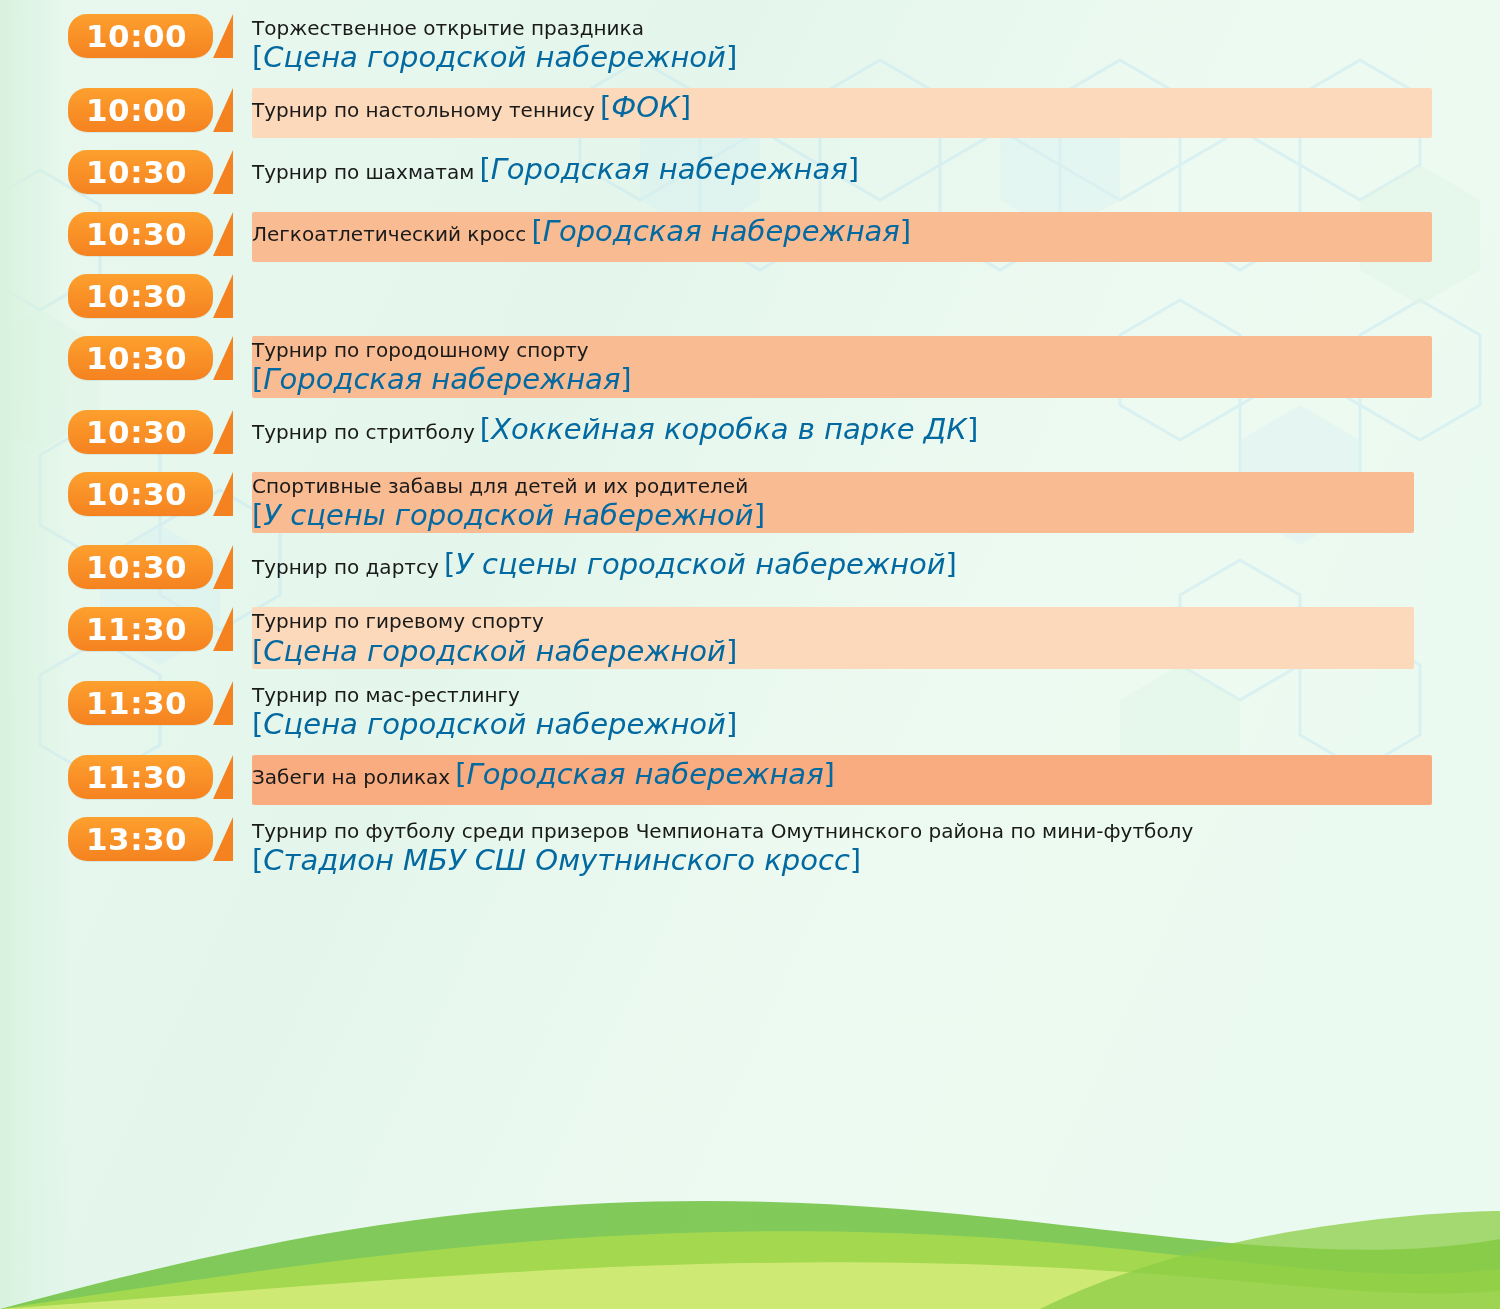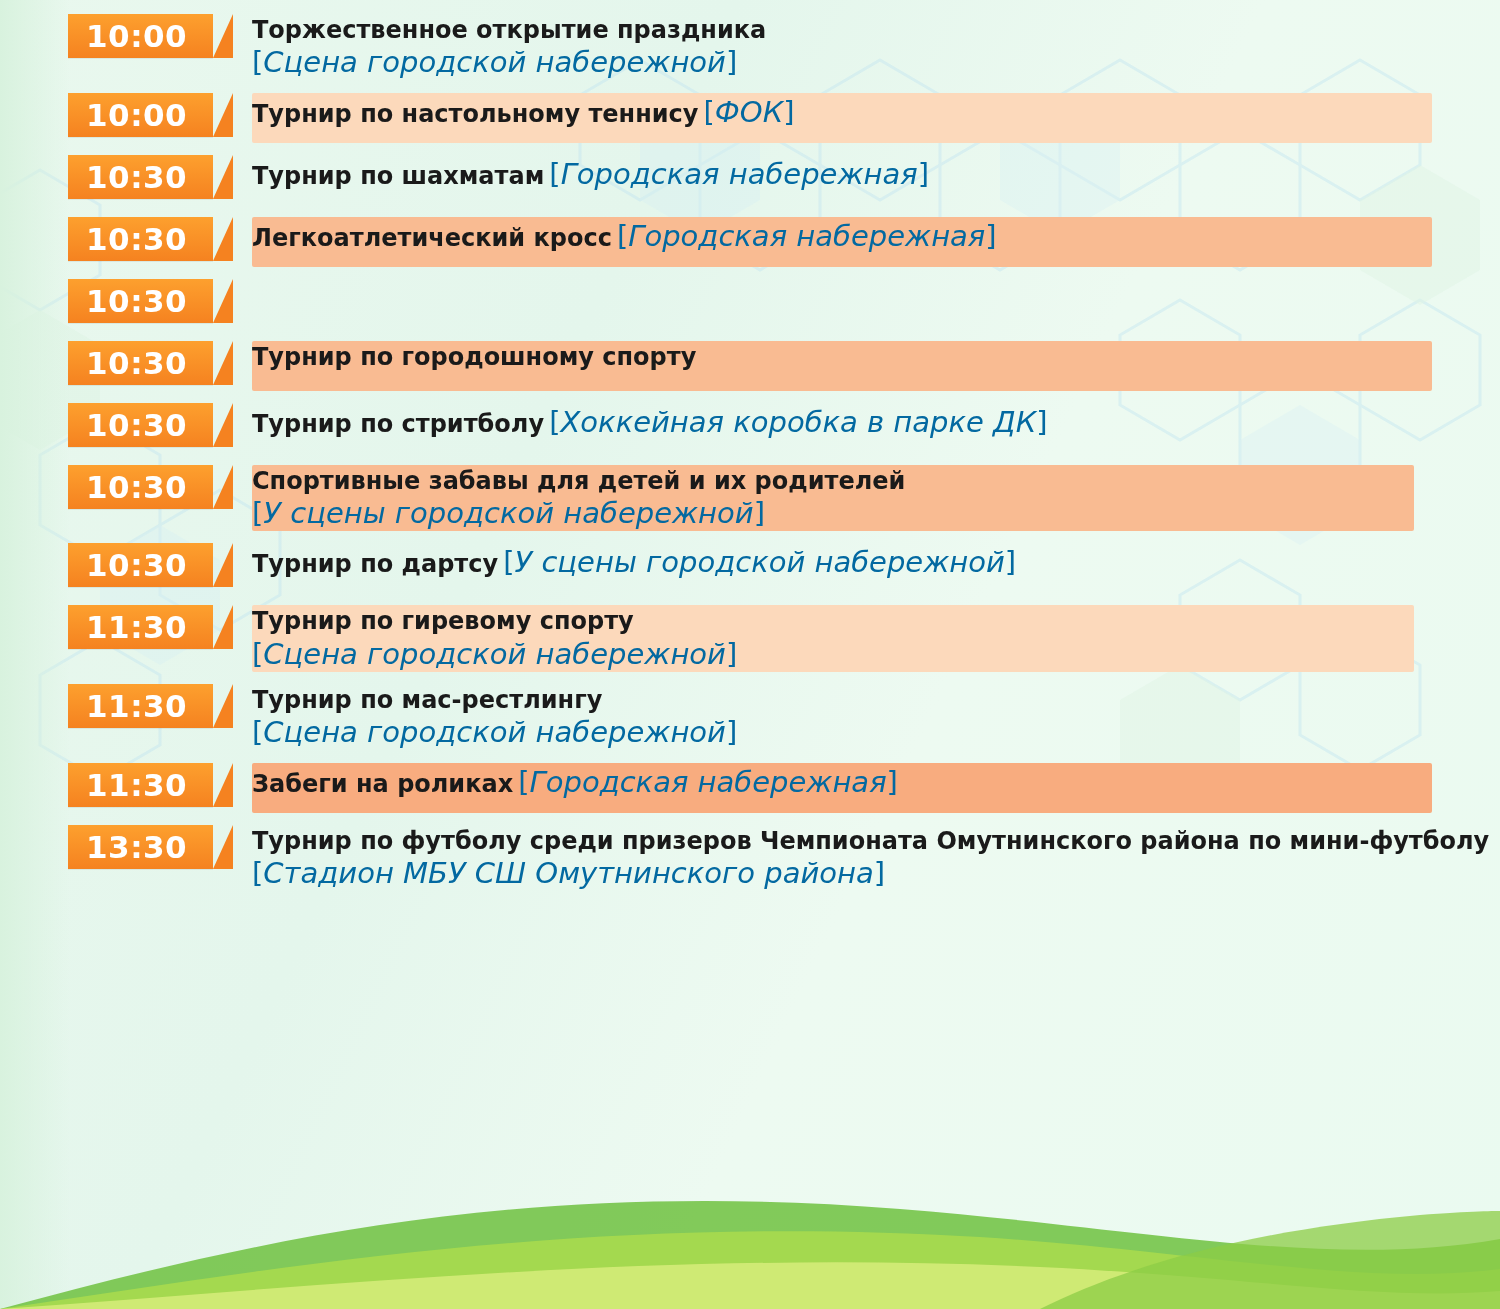--- a/index.html
+++ b/index.html
@@ -76,40 +76,41 @@
     position: relative;
     display: inline-block;
     color: #ffffff;
     font-weight: bold;
     font-size: 31px;
     line-height: 44px;
     padding: 0 26px 0 18px;
     background: linear-gradient(180deg, #fda02e 0%, #f58220 100%);
     box-shadow: 0 1px 0 rgba(0,0,0,0.06);
     letter-spacing: 0.5px;
+    border-radius: 19px;
   }
   .time-chip::after {
     content: "";
     position: absolute;
     right: -20px;
     top: 0;
     width: 0;
     height: 0;
     border-style: solid;
     border-width: 0 0 44px 20px;
     border-color: transparent transparent #f58220 transparent;
   }
   .entry {
     flex: 1 1 auto;
     padding: 2px 10px 6px 22px;
     box-sizing: border-box;
   }
   .entry .title {
-    font-size: 24px;
-    font-weight: bold;
+    font-size: 20px;
+    font-weight: normal;
     color: #1a1a1a;
     line-height: 1.22;
     display: block;
   }
   .entry .venue {
     font-size: 29px;
     font-style: italic;
     color: #0369a1;
     line-height: 1.22;
     display: block;
@@ -191,20 +192,21 @@
       <div class="entry inline"><span class="title">Легкоатлетический кросс</span> <span class="venue"><span class="bracket">[</span><span>Городская набережная</span><span class="bracket">]</span></span></div>
     </div>
     <div class="row">
       <div class="time-wrap"><span class="time-chip">10:30</span></div>
     </div>
     <div class="row">
       <div class="row-bar" style="background: rgb(249, 187, 146); width: 1180px;"></div>
       <div class="time-wrap"><span class="time-chip">10:30</span></div>
       <div class="entry">
         <span class="title">Турнир по городошному спорту</span>
+        <span class="venue"><span class="bracket">[</span><span>Городская набережная</span><span class="bracket">]</span></span>
       </div>
     </div>
     <div class="row">
       <div class="time-wrap"><span class="time-chip">10:30</span></div>
       <div class="entry inline"><span class="title">Турнир по стритболу</span> <span class="venue"><span class="bracket">[</span><span>Хоккейная коробка в парке ДК</span><span class="bracket">]</span></span></div>
     </div>
     <div class="row">
       <div class="row-bar" style="background: rgb(249, 187, 146); width: 1162px;"></div>
       <div class="time-wrap"><span class="time-chip">10:30</span></div>
       <div class="entry">
@@ -233,16 +235,16 @@
     </div>
     <div class="row">
       <div class="row-bar" style="background: rgb(248, 172, 127); width: 1180px;"></div>
       <div class="time-wrap"><span class="time-chip">11:30</span></div>
       <div class="entry inline"><span class="title">Забеги на роликах</span> <span class="venue"><span class="bracket">[</span><span>Городская набережная</span><span class="bracket">]</span></span></div>
     </div>
     <div class="row">
       <div class="time-wrap"><span class="time-chip">13:30</span></div>
       <div class="entry">
         <span class="title">Турнир  по футболу среди призеров Чемпионата Омутнинского района по мини-футболу</span>
-        <span class="venue"><span class="bracket">[</span><span>Стадион МБУ СШ Омутнинского района</span><span class="bracket">]</span></span>
+        <span class="venue"><span class="bracket">[</span><span>Стадион МБУ СШ Омутнинского кросс</span><span class="bracket">]</span></span>
       </div>
     </div>
   </div>
 
 </body></html>

